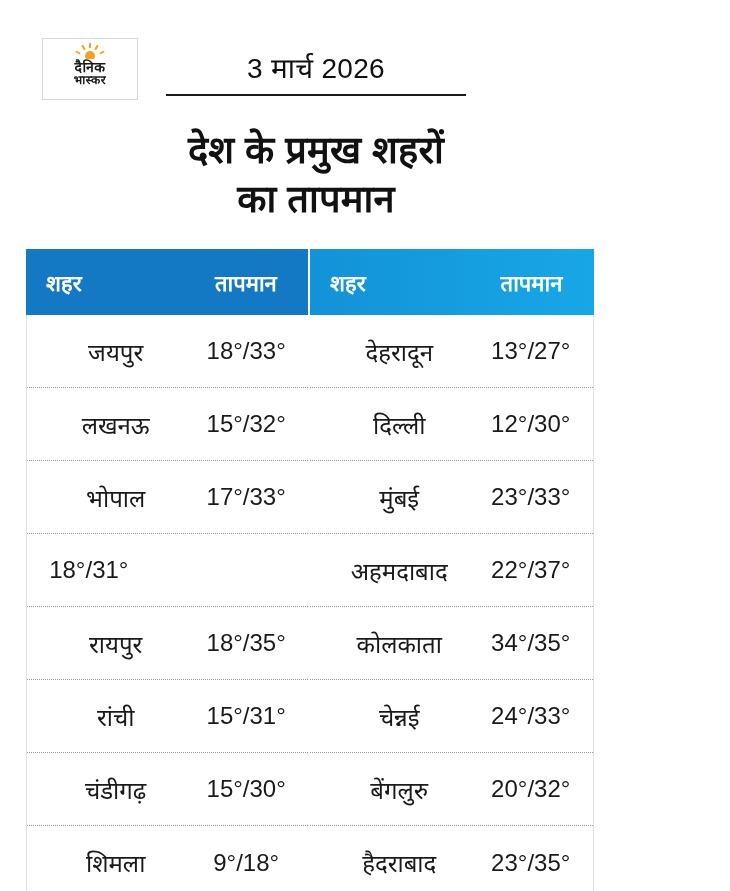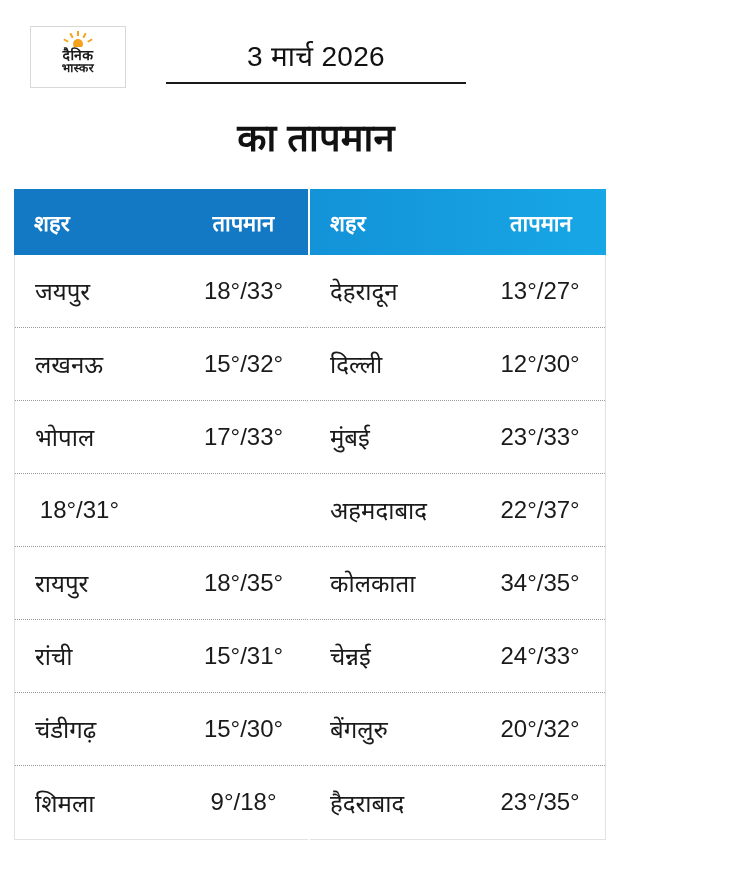--- a/index.html
+++ b/index.html
@@ -7,21 +7,21 @@
     width: 730px;
     height: 891px;
     background: #ffffff;
     font-family: "Liberation Sans", sans-serif;
   }
   .page {
     position: relative;
     width: 632px;
     height: 891px;
     background: #ffffff;
-    padding: 4px;
+    padding: 16px;
   }
 
   
   .header {
     position: relative;
     height: 92px;
     padding: 18px 24px 0 24px;
   }
   .logo {
     position: absolute;
@@ -113,21 +113,21 @@
     height: 73px;
     display: flex;
     align-items: center;
     font-size: 24px;
     color: #1a1a1a;
     border-bottom: 1px dotted #9a9a9a;
     background: #ffffff;
   }
   .trow:last-child { border-bottom: 0; }
 
-  .td-city { width: 56%; padding-left: 20px; }
+  .td-city { width: 56%; padding-left: 20px; text-align: center; }
   .td-temp { width: 44%; text-align: center; }
 
   .tbody {
     border-left: 1px solid #e2e2e2;
     border-right: 1px solid #e2e2e2;
     border-bottom: 1px solid #e2e2e2;
   }
   .left .tbody { border-right: 0; }
   .right .tbody { border-left: 0; }
 </style>
@@ -157,20 +157,21 @@
       </div>
     </div>
 
     <div class="date-wrap">
       <div class="date">3 मार्च 2026</div>
       <div class="date-rule"></div>
     </div>
   </div>
 
   <div class="title">
+    <div>देश के प्रमुख शहरों</div>
     <div>का तापमान</div>
   </div>
 
   <div class="table-wrap">
 
     <div class="col-block left">
       <div class="thead">
         <div class="th-city">शहर</div>
         <div class="th-temp">तापमान</div>
       </div>

